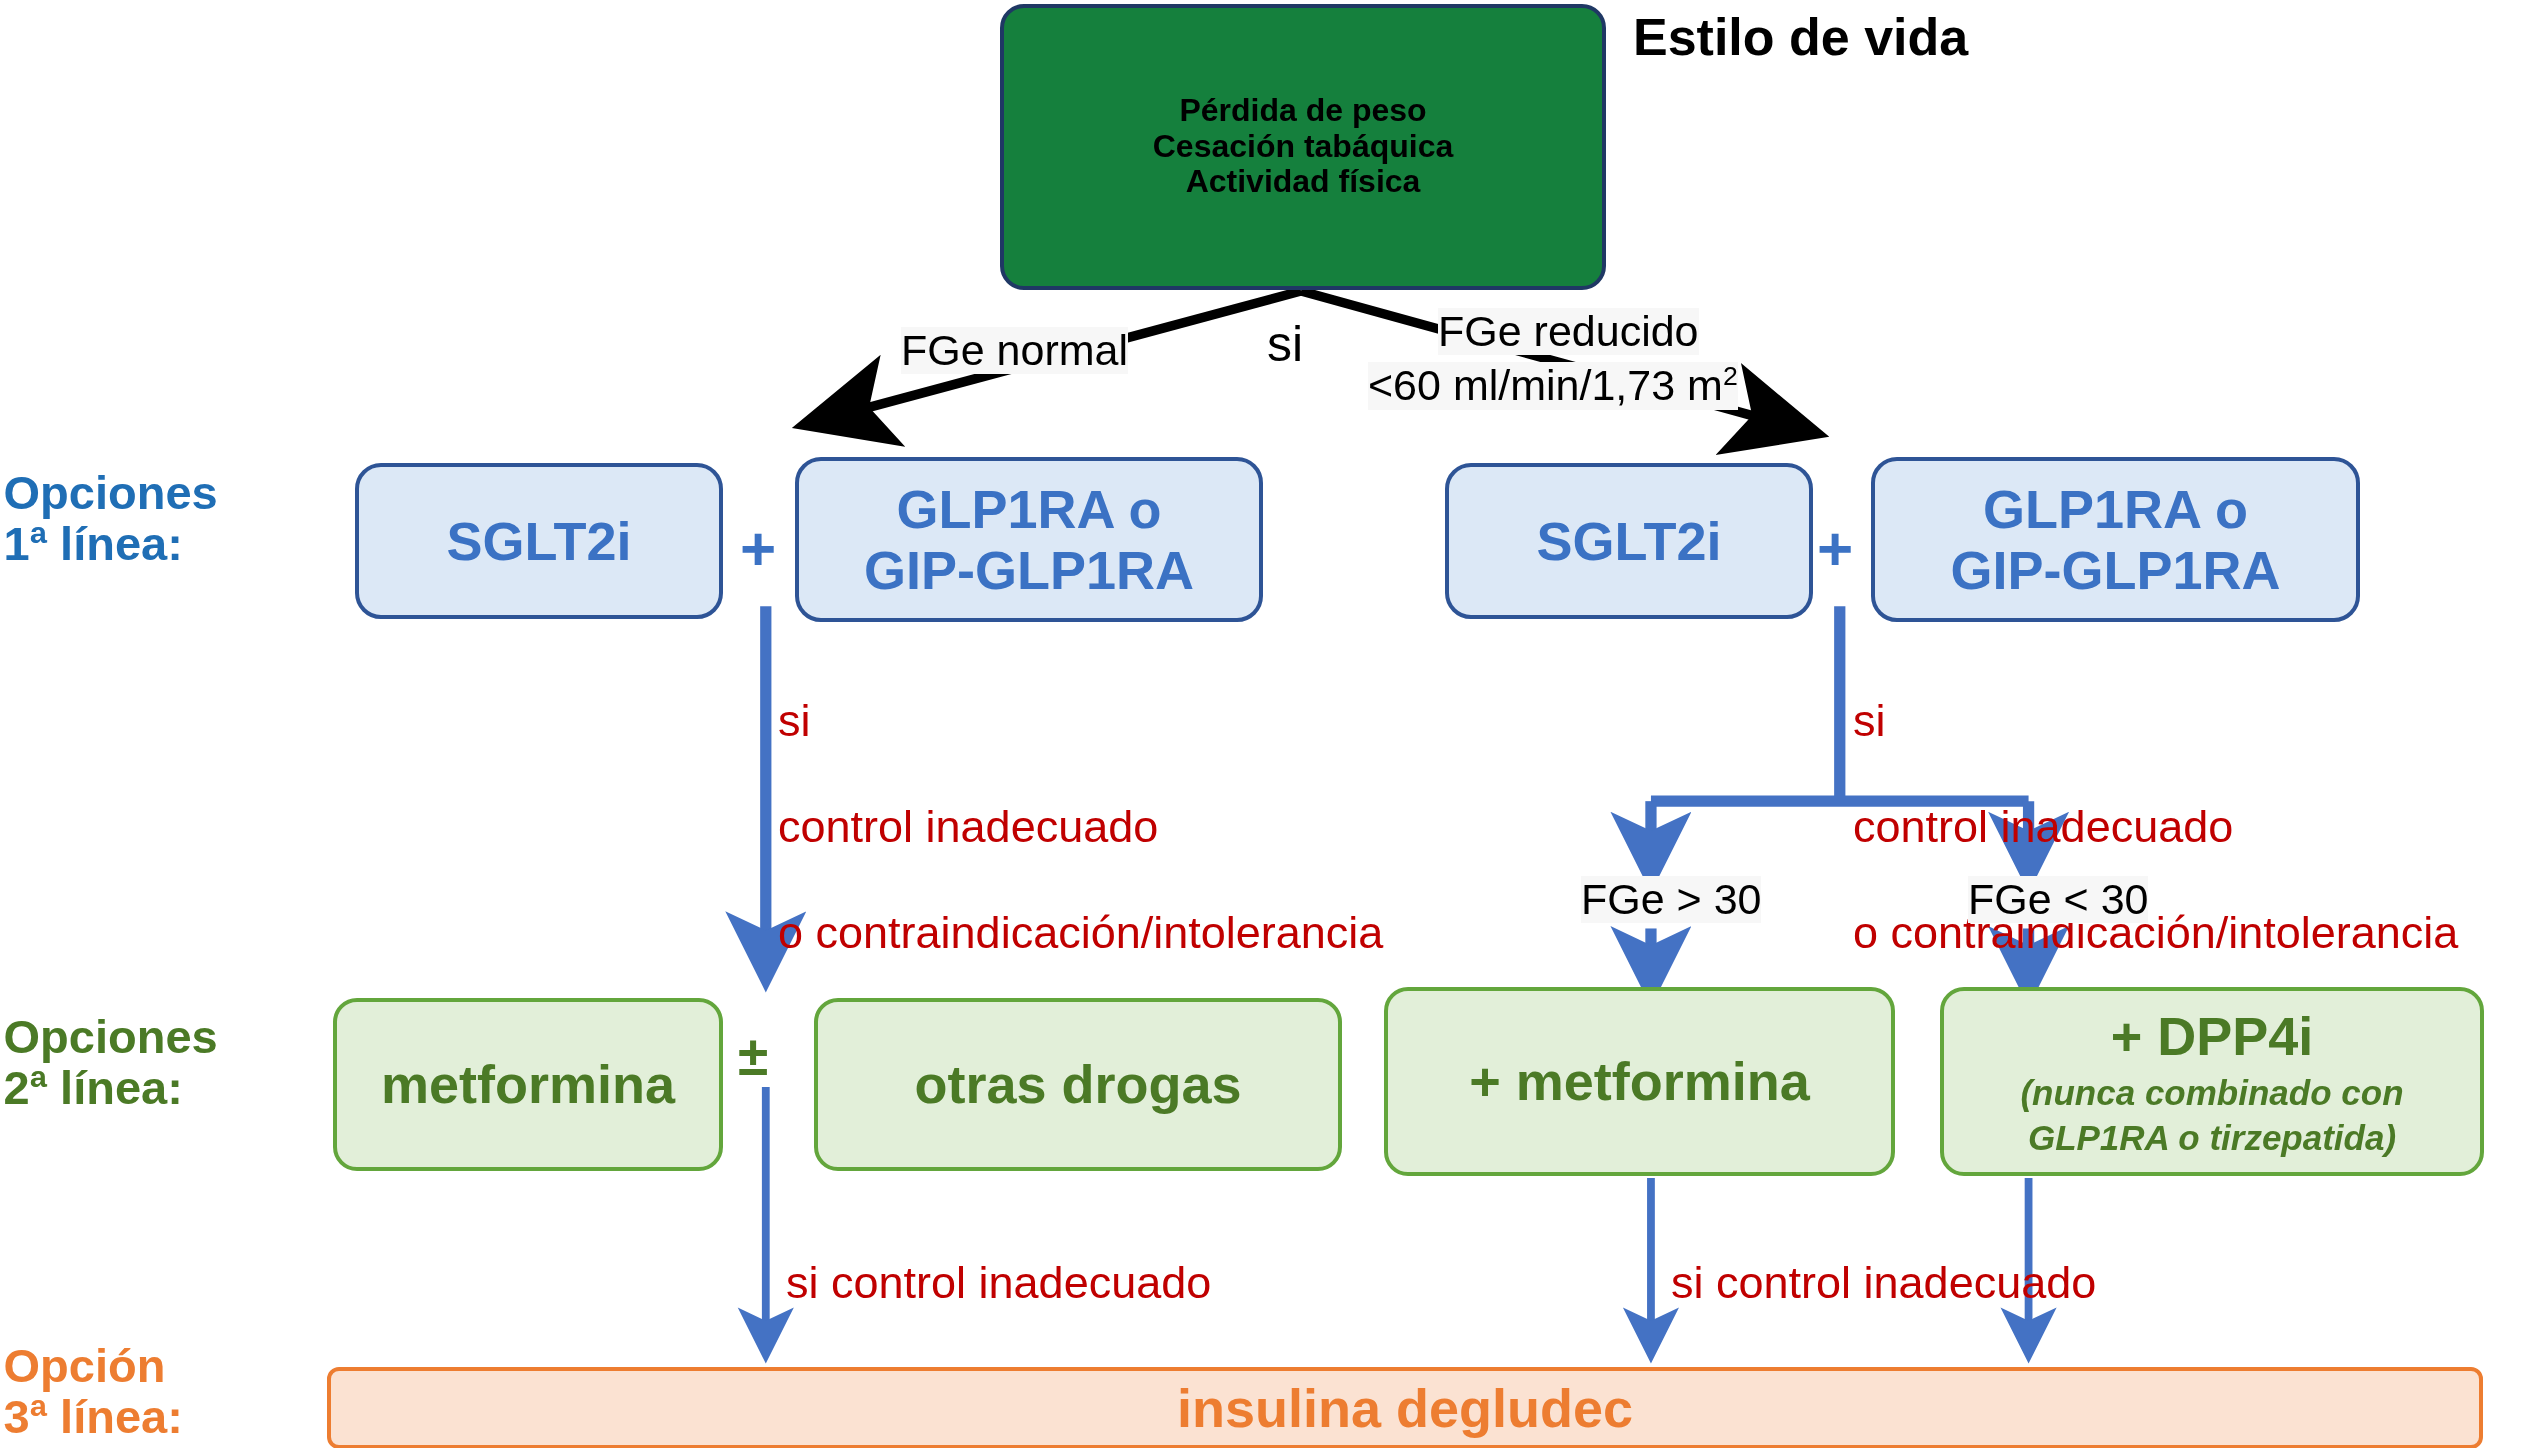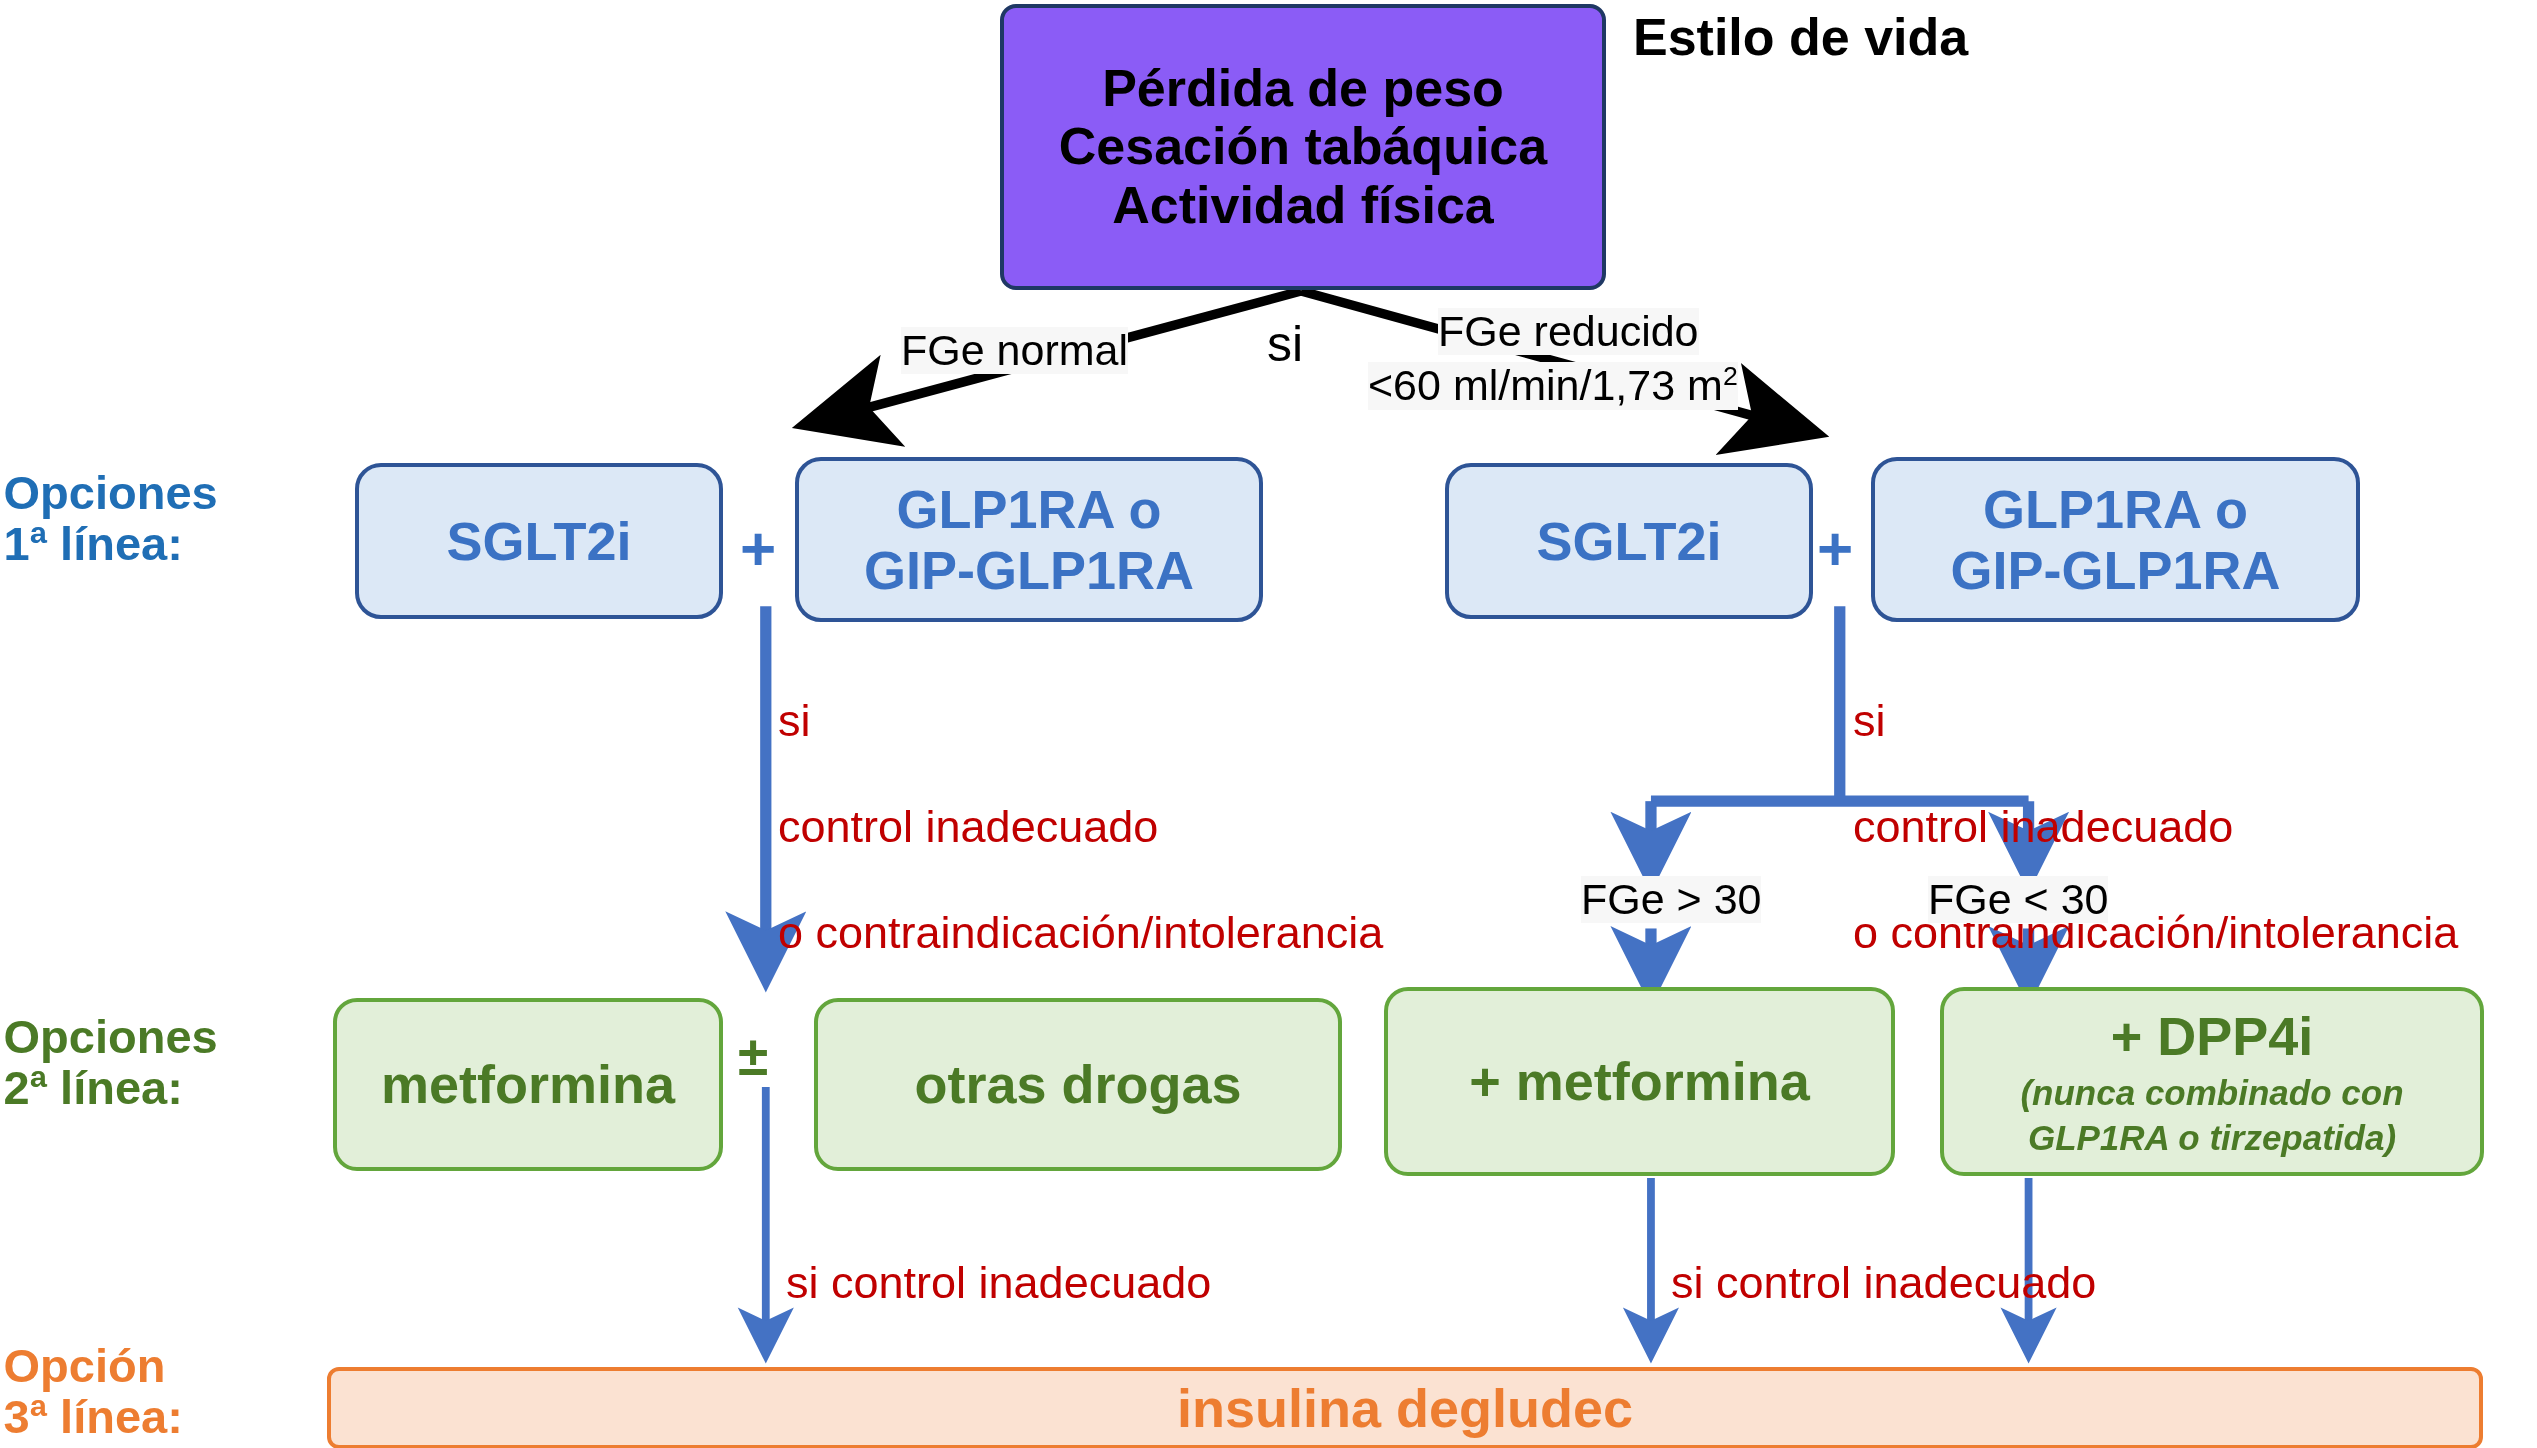--- a/index.html
+++ b/index.html
@@ -14,22 +14,22 @@
 
   
   .box{
     position:absolute;
     box-sizing:border-box;
     display:flex;align-items:center;justify-content:center;
     text-align:center;
     line-height:1.12;
   }
   .box-lifestyle{
-    background:#8b5cf6;border:4.3px solid #1f3864;border-radius:16px;
-    color:#000000;font-weight:bold;font-size:52px;
+    background:#15803d;border:4.3px solid #1f3864;border-radius:24px;
+    color:#000000;font-weight:bold;font-size:32px;
   }
   .box-blue{
     background:#dce8f6;border:4.3px solid #2e5496;border-radius:26px;
     color:#3b72c4;font-weight:bold;font-size:54px;
   }
   .box-green{
     background:#e2efd9;border:4.3px solid #63a63c;border-radius:24px;
     color:#4b7a26;font-weight:bold;font-size:54px;
   }
   .box-orange{
@@ -165,21 +165,21 @@
   </div>
 
   <div class="red" style="left:1853px;top:641px;">
     <div>si</div>
     <div>control inadecuado</div>
     <div>o contraindicación/intolerancia</div>
   </div>
 
   <div class="ann" style="left:1559px;top:876px;margin-left:22px;">FGe &gt; 30</div>
 
-  <div class="ann" style="left:1928px;top:876px;">FGe &lt; 30</div>
+  <div class="ann" style="left:1968px;top:876px;">FGe &lt; 30</div>
 
   <div class="box box-green" style="left:333px;top:998px;width:390px;height:173px;align-items:center;">
     <span>metformina</span>
   </div>
 
   <div class="plus plus-green" style="left:738px;top:1029px;">±</div>
 
   <div class="box box-green" style="left:814px;top:998px;width:528px;height:173px;flex-direction:column;">
     <span>otras drogas</span>
   </div>

